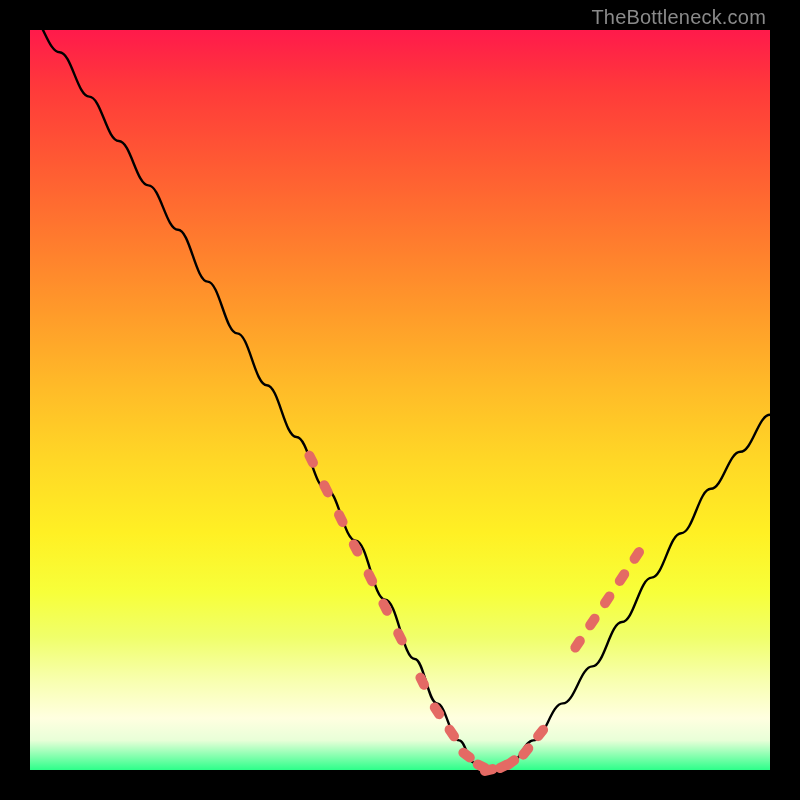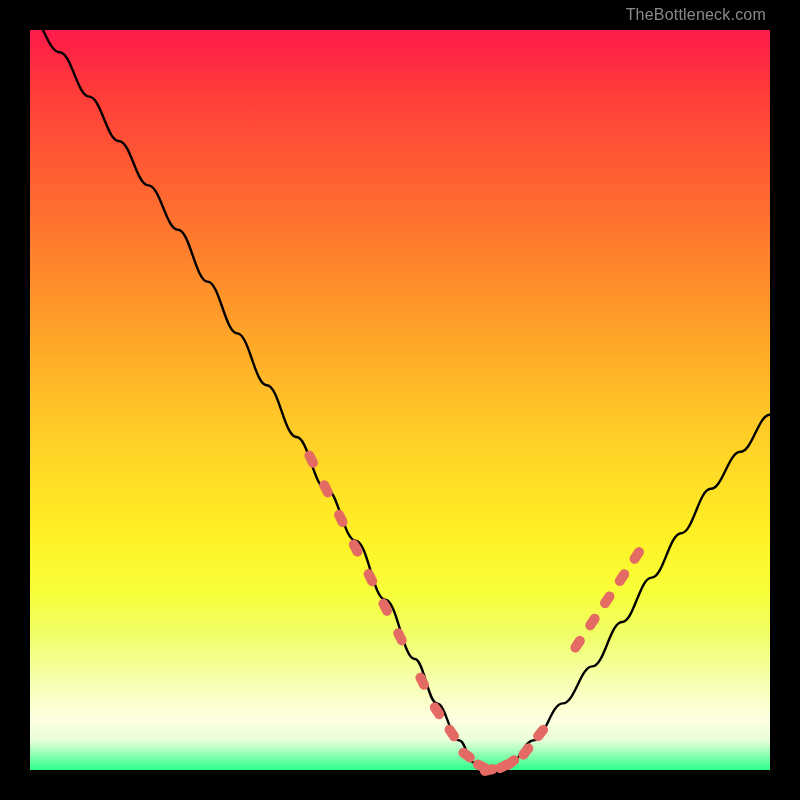--- a/index.html
+++ b/index.html
@@ -40,21 +40,21 @@
       #ffffe0 93%,
       #e8ffd8 96%,
       #2dff8a 100%
     );
   }
   .watermark {
     position: absolute;
     top: 6px;
     right: 34px;
     color: #8a8a8a;
-    font-size: 16px;
+    font-size: 20px;
     font-weight: 500;
     letter-spacing: 0.2px;
   }
   svg.curve {
     position: absolute;
     top: 0;
     left: 0;
     width: 740px;
     height: 740px;
     overflow: visible;

